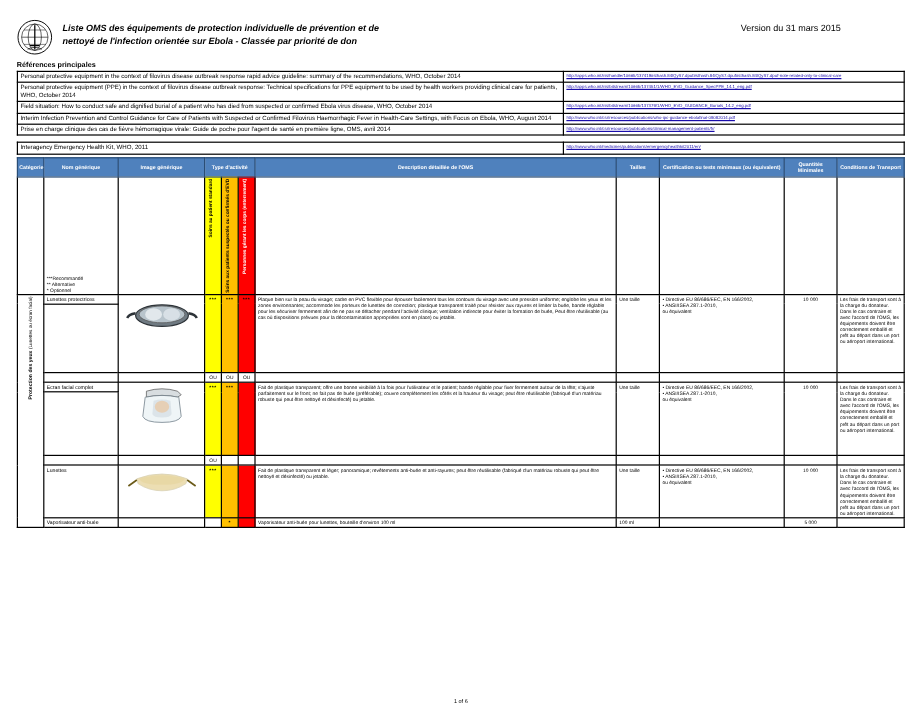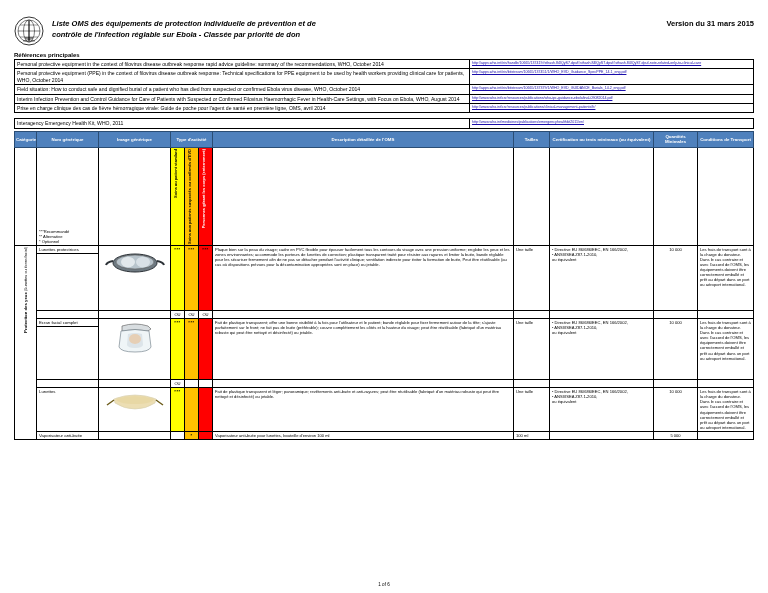--- a/index.html
+++ b/index.html
@@ -10,21 +10,21 @@
     -webkit-font-smoothing:antialiased;
   }
   .page{position:relative;width:768px;height:593px;box-sizing:border-box;padding:10px 14px 0 14px;}
 
   
   .hdr{display:flex;align-items:flex-start;gap:8px;margin-top:6px;}
   .who-logo{width:30px;height:30px;flex:0 0 30px;position:relative;}
   .who-logo svg{display:block;}
   .hdr-title{flex:1 1 auto;padding-top:2px;}
   .hdr-title .l1,.hdr-title .l2{font-size:7.5px;font-weight:bold;line-height:11px;font-style:italic;}
-  .hdr-ver{width:190px;text-align:right;font-size:7.5px;font-weight:bold;padding-top:3px;}
+  .hdr-ver{width:190px;text-align:center;font-size:7.5px;font-weight:normal;padding-top:3px;}
 
   
   .refs-title{font-size:6px;font-weight:bold;margin:6px 0 1px 0;}
   table.refs{border-collapse:collapse;width:100%;table-layout:fixed;}
   table.refs td{border:0.5px solid #000;vertical-align:top;padding:1px 2px;font-size:5.1px;line-height:6.4px;}
   table.refs td.lnk{border:0.5px solid #000;}
   .refs .c1{width:455px;}
   .refs .c2{width:auto;}
   .lnk a,.lnk span.url{color:#1a0dab;text-decoration:underline;font-size:3.6px;word-break:break-all;line-height:5px;display:block;}
   .noborder-row td{border:none;}
@@ -97,21 +97,21 @@
         <line x1="4" y1="15" x2="26" y2="15" stroke="#000" stroke-width="0.5"></line>
         <line x1="6" y1="9" x2="24" y2="9" stroke="#000" stroke-width="0.4"></line>
         <line x1="6" y1="21" x2="24" y2="21" stroke="#000" stroke-width="0.4"></line>
         <line x1="15" y1="4" x2="15" y2="26" stroke="#000" stroke-width="0.4"></line>
         <path d="M15 5 L15 25 M11 22 L19 22" stroke="#000" stroke-width="0.9"></path>
         <path d="M9 25 q6 -3 12 0" fill="none" stroke="#000" stroke-width="0.6"></path>
       </svg>
     </div>
     <div class="hdr-title">
       <div class="l1">Liste OMS des équipements de protection individuelle  de prévention et de</div>
-      <div class="l2">contrôle de l'infection réglable sur Ebola  - Classée par priorité de don</div>
+      <div class="l2">nettoyé de l'infection orientée sur Ebola  - Classée par priorité de don</div>
     </div>
     <div class="hdr-ver">Version du 31 mars 2015</div>
   </div>
 
   <div class="refs-title">Références principales</div>
   <table class="refs">
     <colgroup>
         <col class="c1">
         <col class="c2">
       </colgroup>

